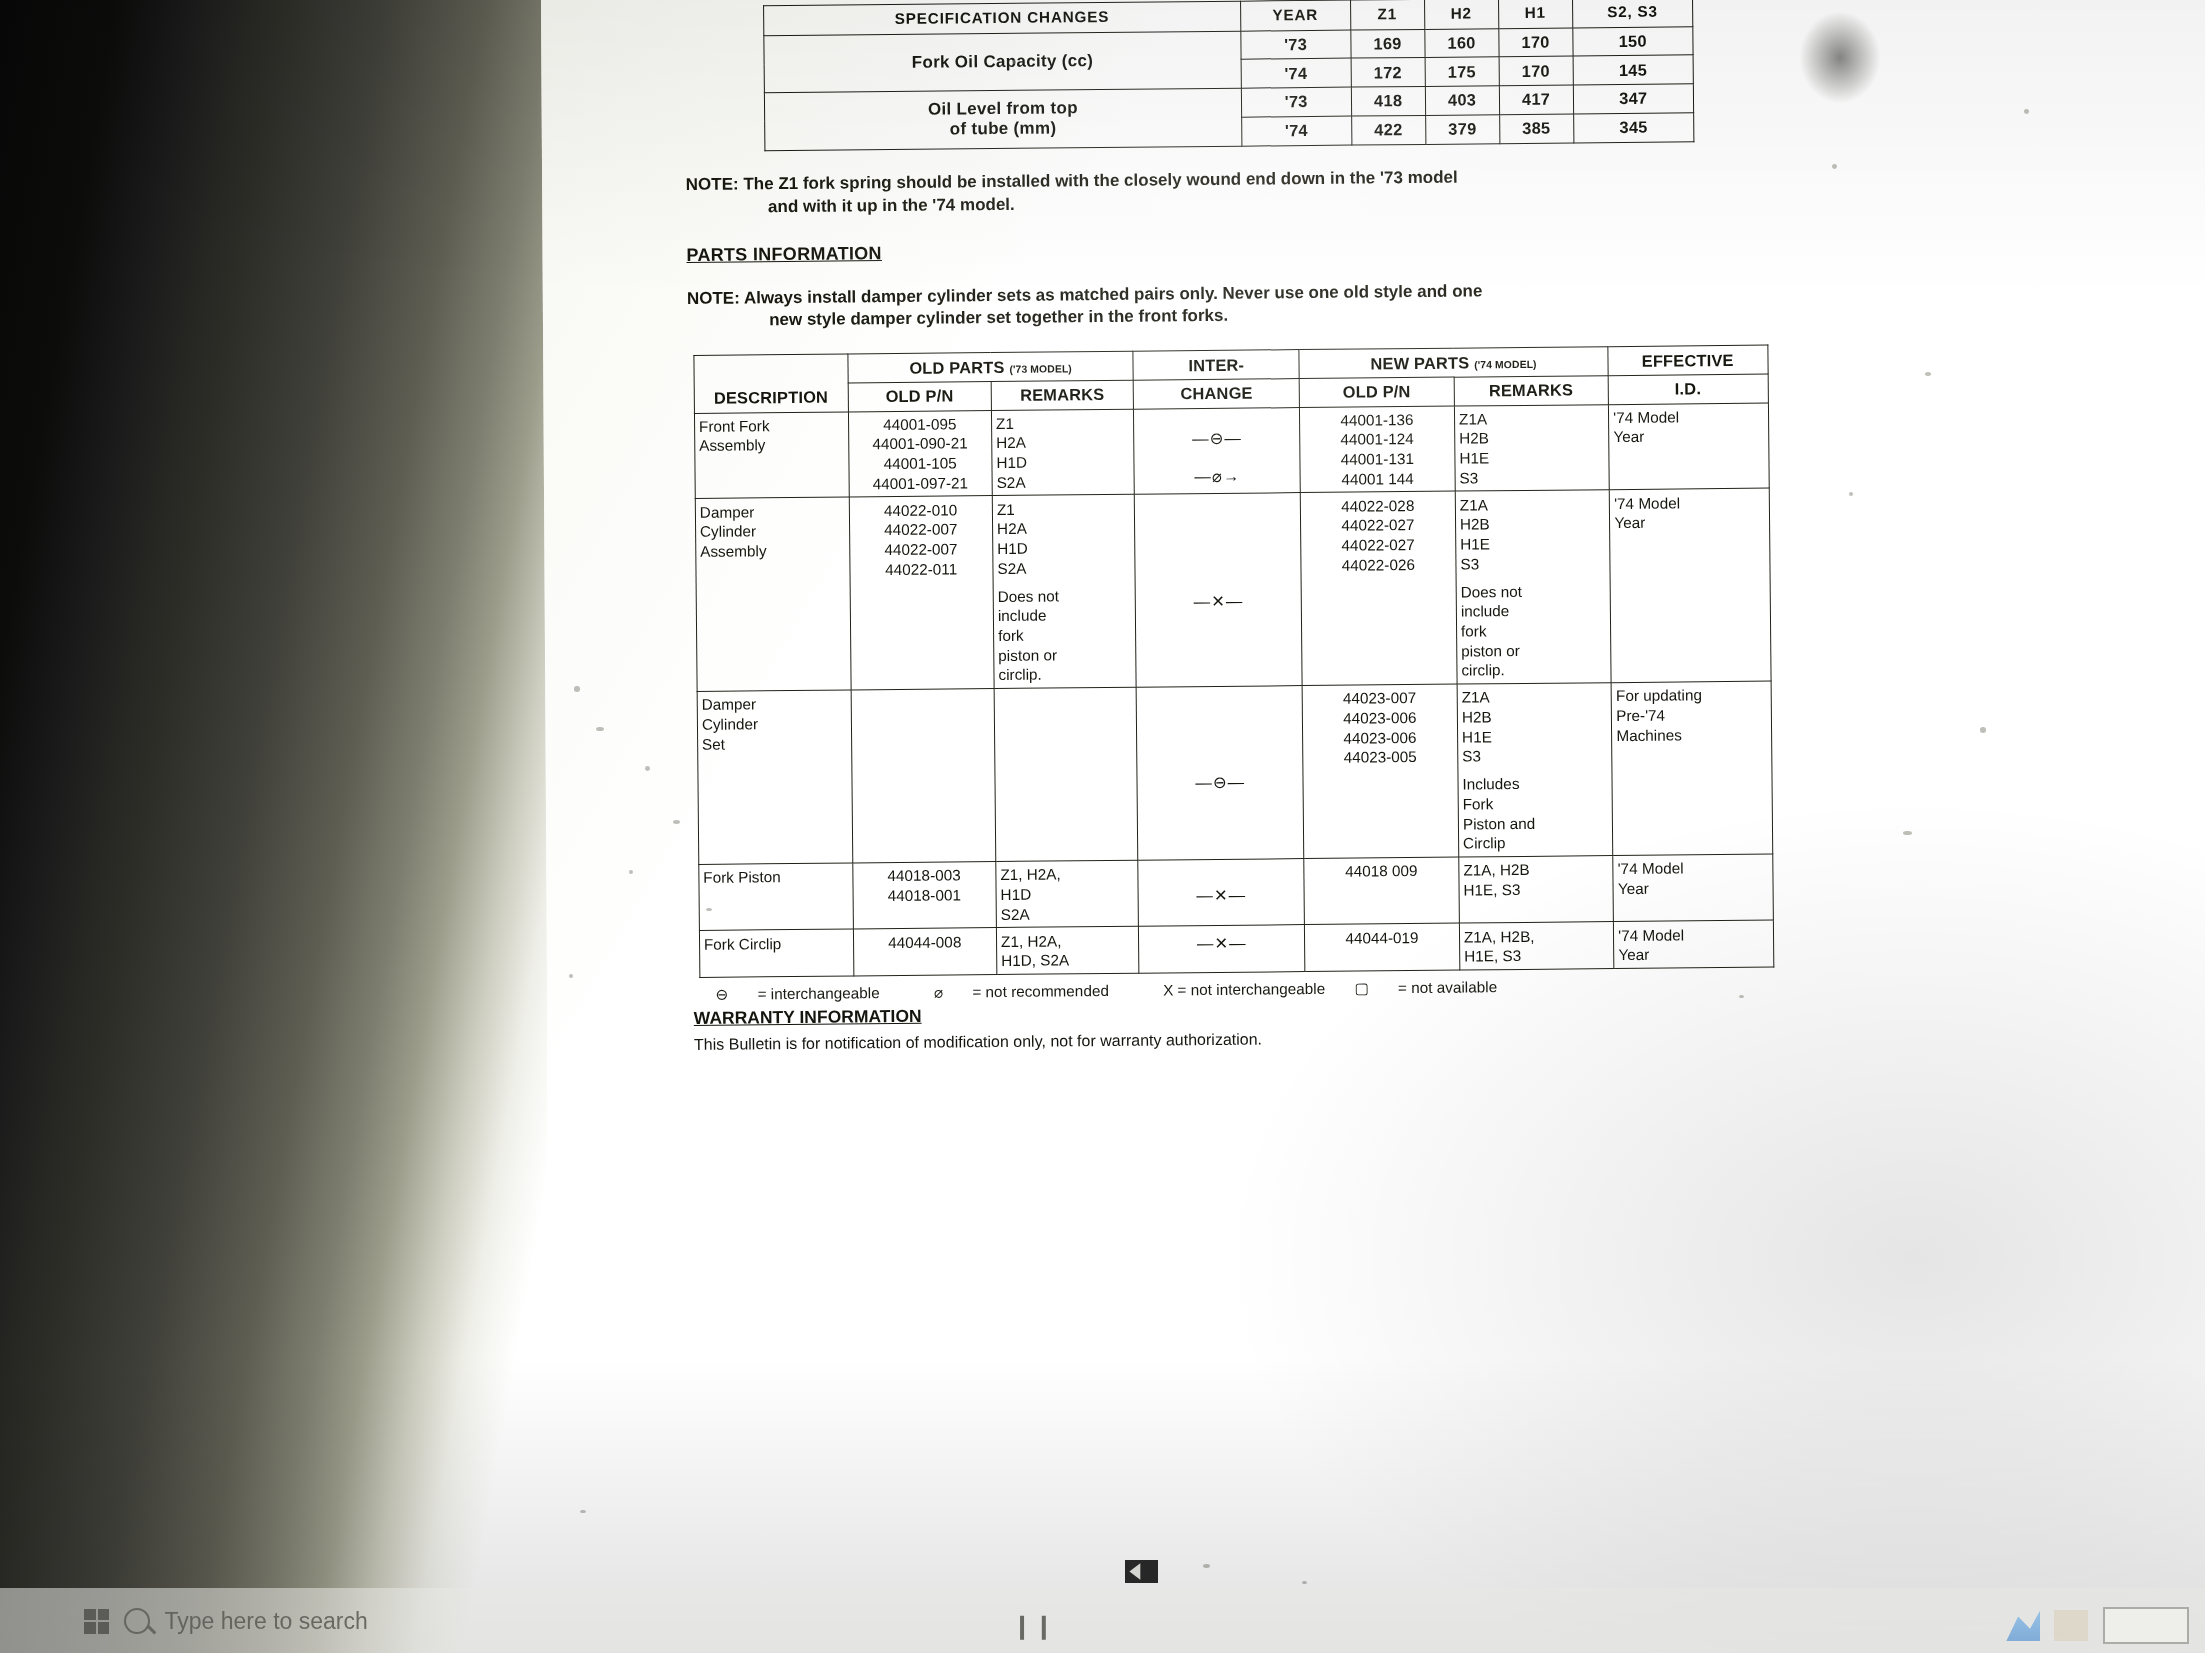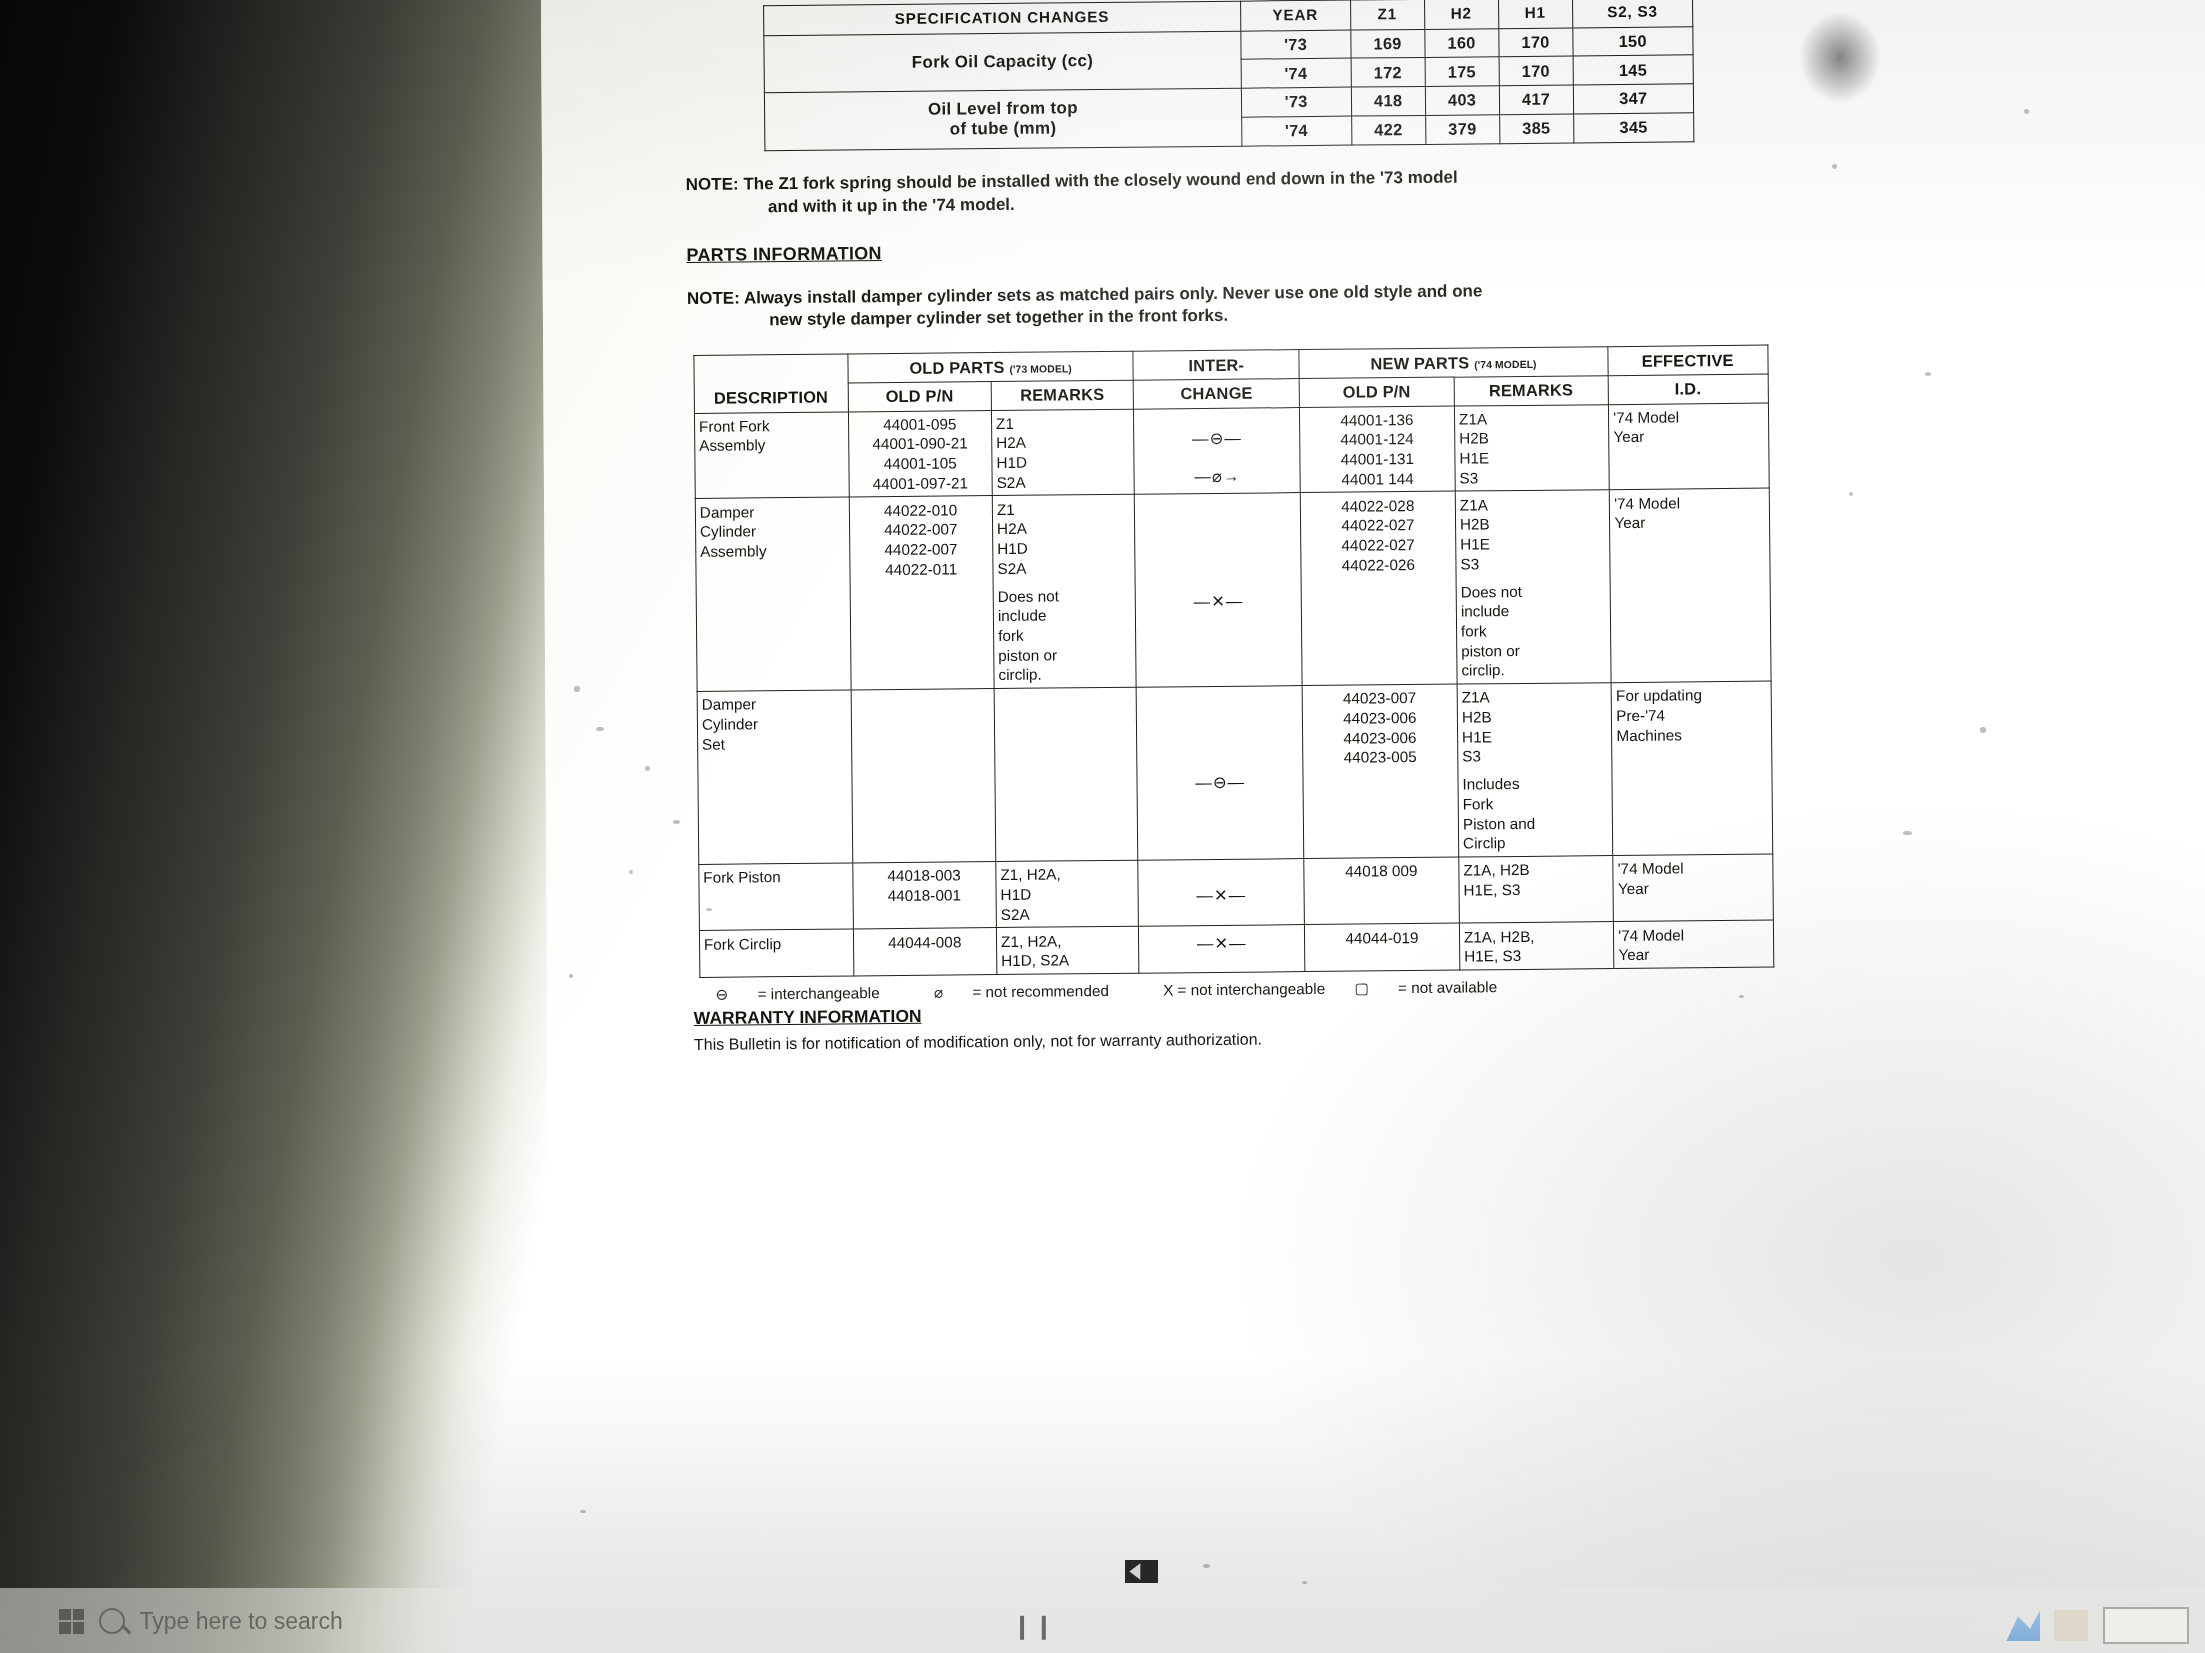--- a/index.html
+++ b/index.html
@@ -181,21 +181,21 @@
     background: rgba(232,232,228,0.55);
     z-index: 70;
   }
   .taskbar-inner {
     position: absolute;
     left: 0; bottom: 0;
     width: 2205px; height: 66px;
     display: flex;
     align-items: center;
     gap: 15.3px;
-    padding-left: 59px;
+    padding-left: 84px;
     box-sizing: border-box;
   }
   .winlogo {
     width: 25px; height: 25px;
     display: grid;
     grid-template-columns: 11.5px 11.5px;
     grid-template-rows: 11.5px 11.5px;
     gap: 2.2px;
     opacity: .78;
   }

